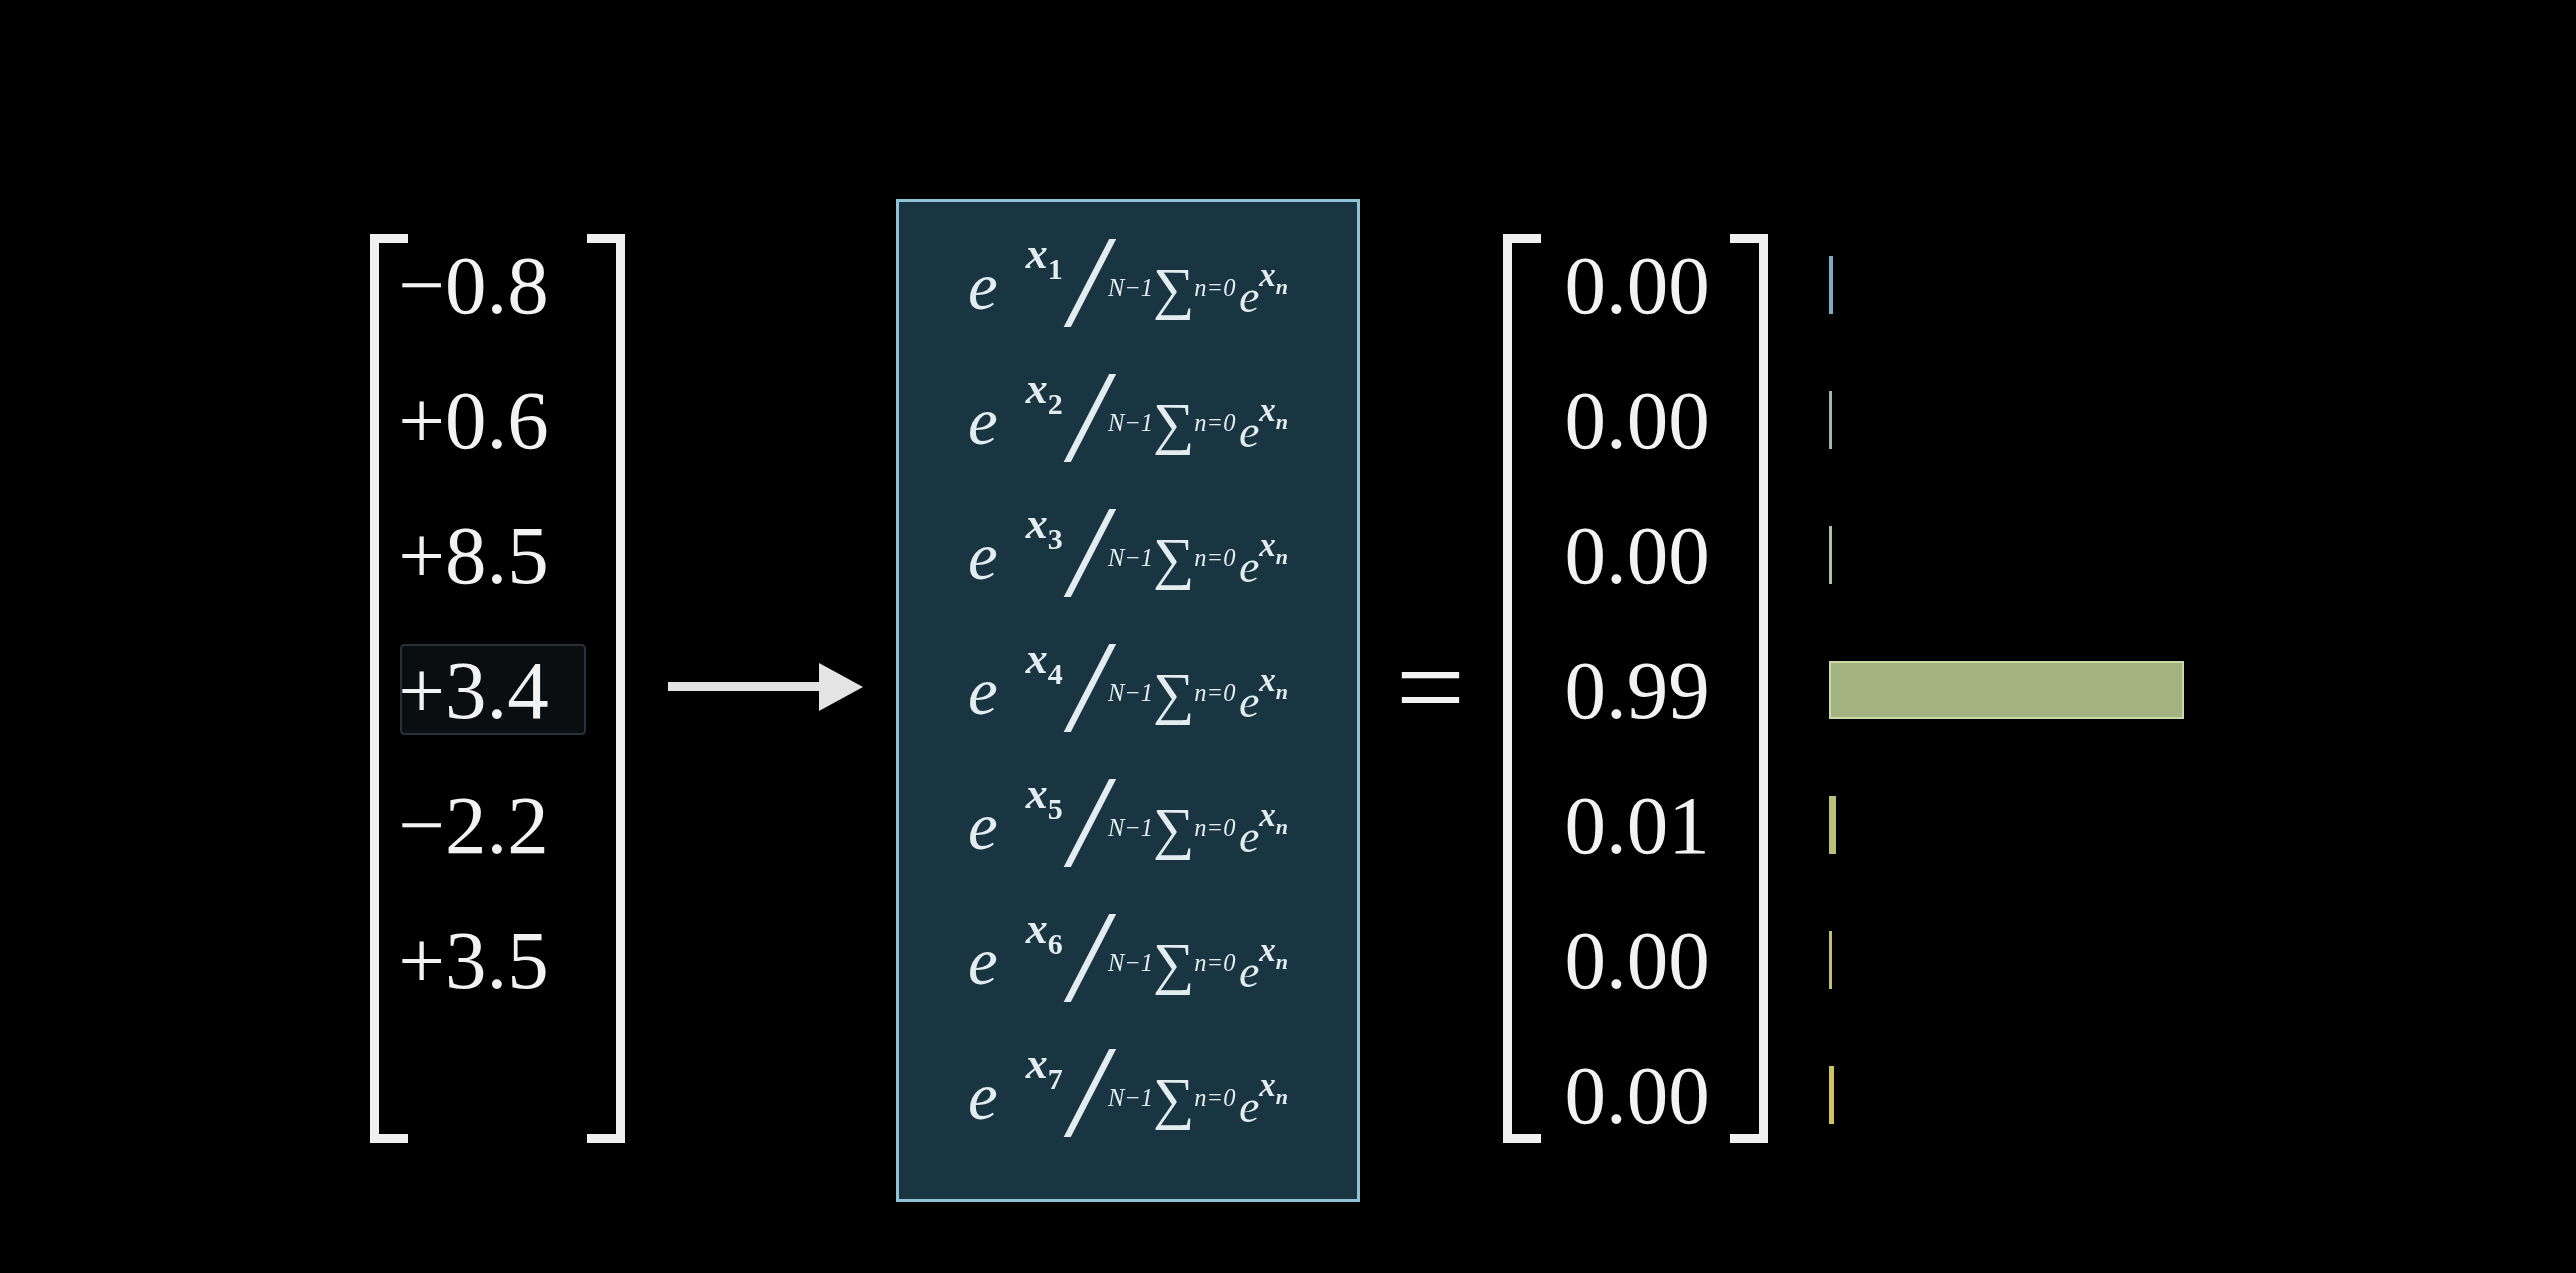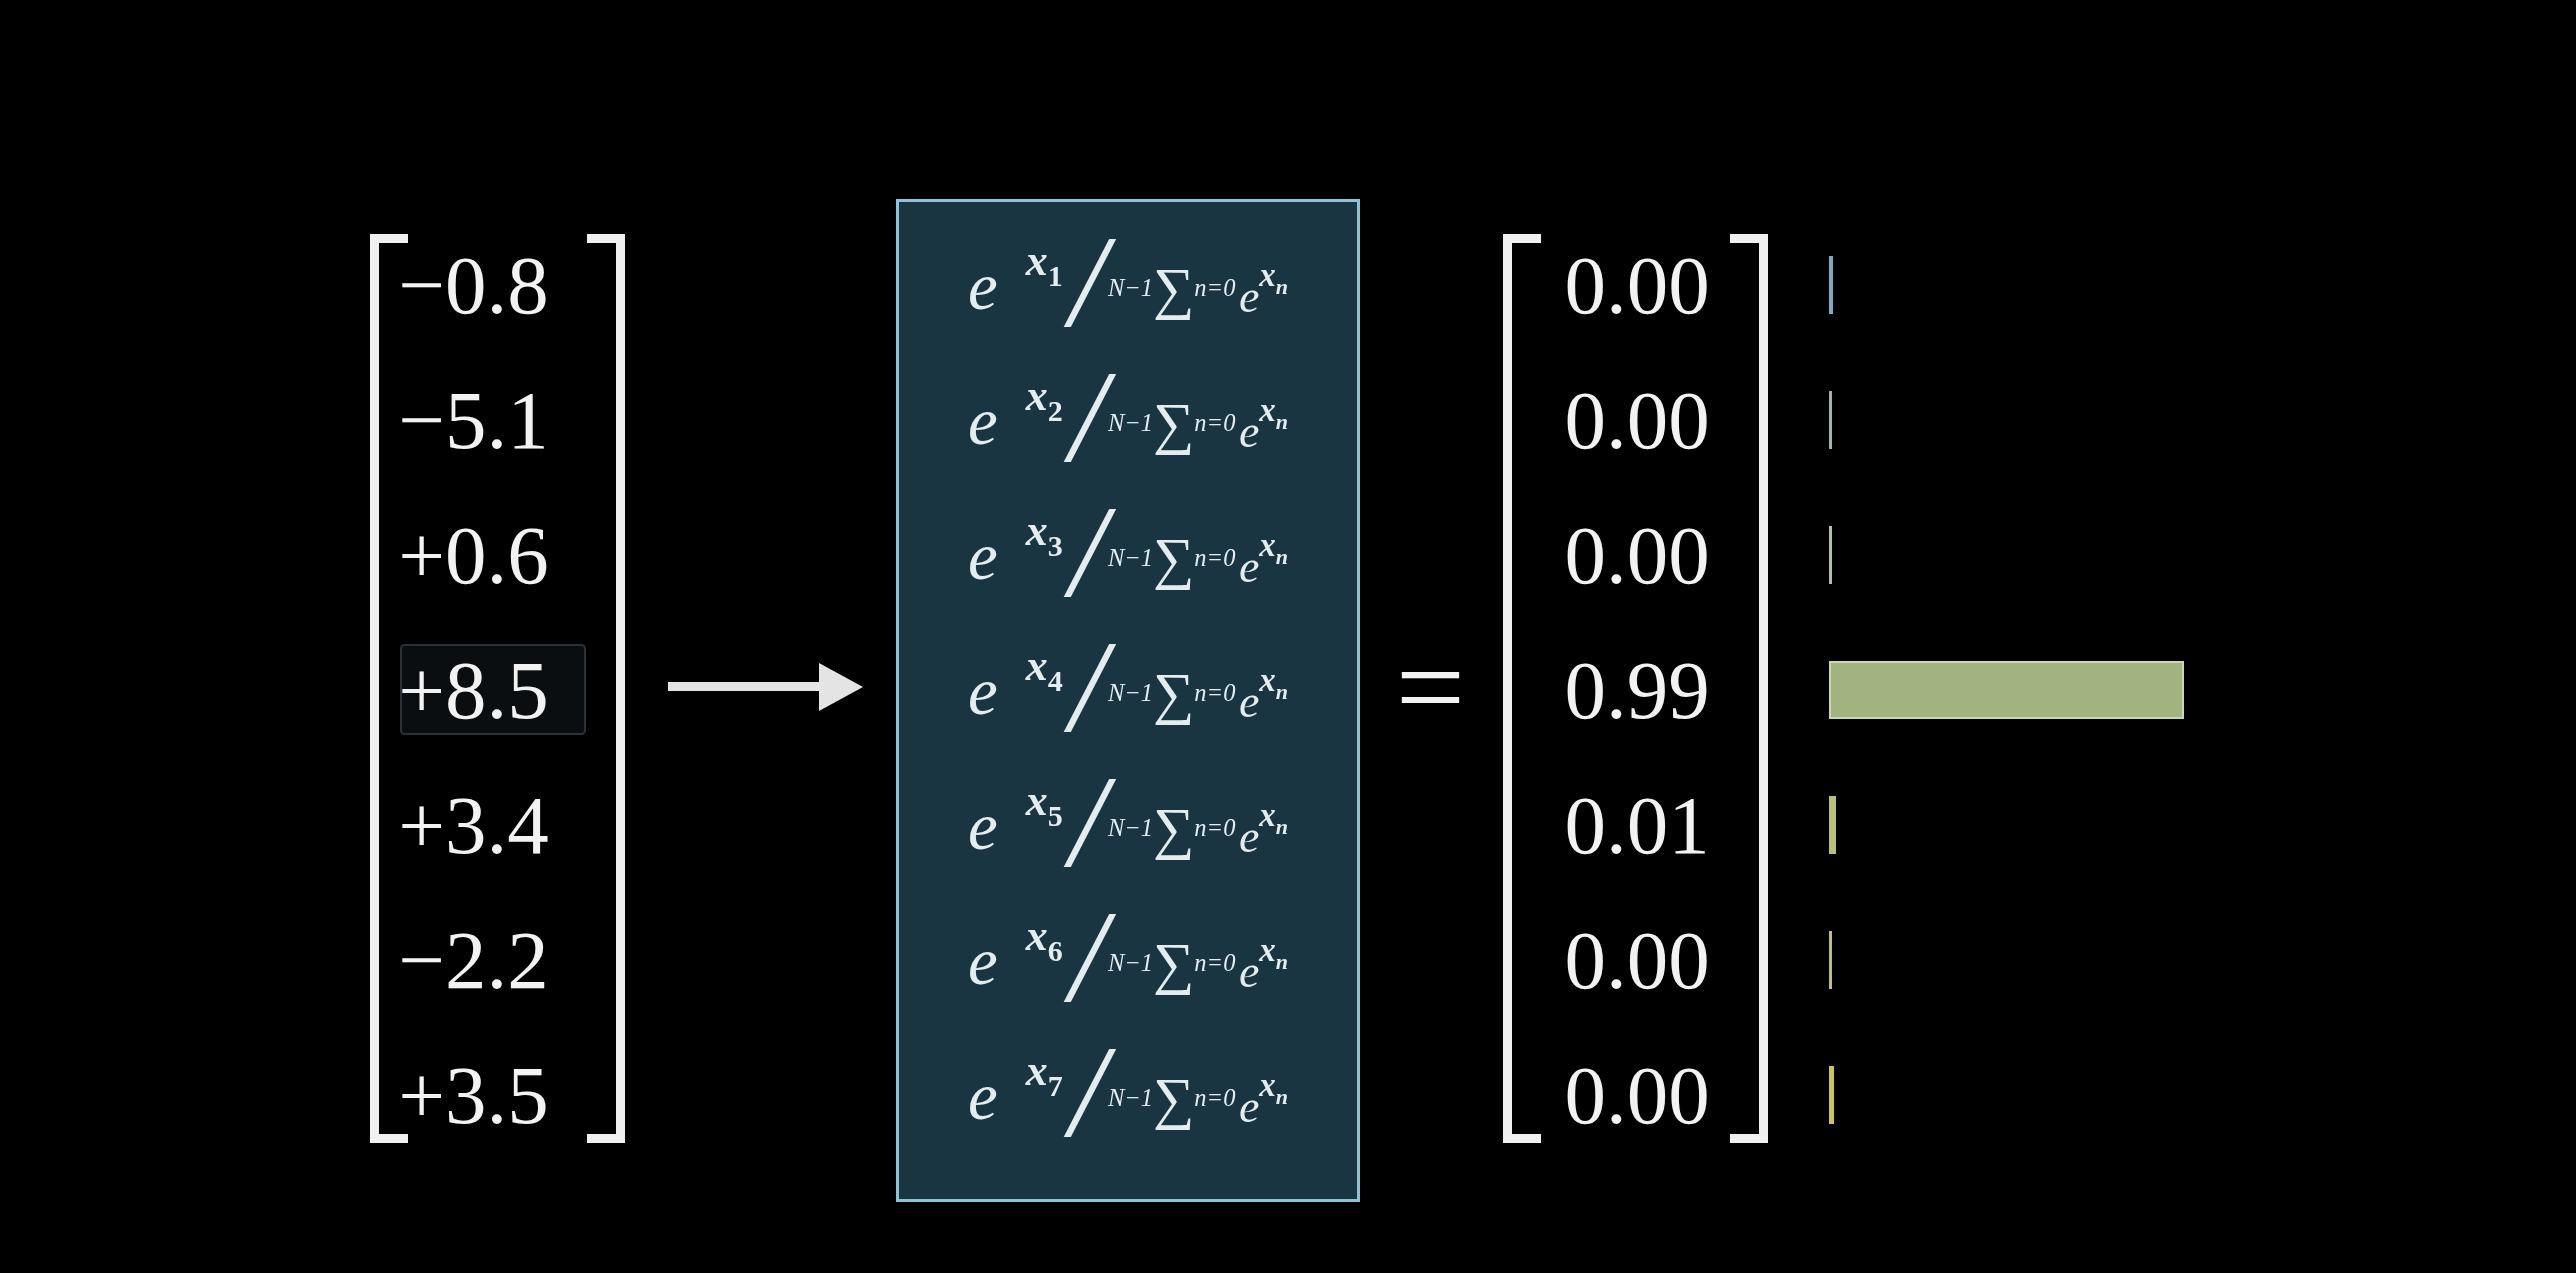--- a/index.html
+++ b/index.html
@@ -41,21 +41,21 @@
                border-left:44px solid var(--arrow,#e4e4e4);
                border-top:24px solid transparent;border-bottom:24px solid transparent;}
 
   
   .sbox{position:absolute;left:896px;top:199px;width:464px;height:1003px;box-sizing:border-box;
         background:var(--box-fill,#183541);border:3.5px solid var(--box-border,#8fc2d4);}
   #formula-rows{left:896px;width:464px;z-index:2;}
   .frow{color:var(--formula-text,#e3ecef);display:flex;align-items:center;justify-content:center;}
   .fnum{display:inline-flex;align-items:flex-start;transform:translateY(-7px);}
   .fe{font-size:67px;font-style:italic;line-height:67px;transform:translateY(8.8px);}
-  .fsup{font-size:44px;font-style:italic;font-weight:700;line-height:62px;transform:translateY(-14px);margin-left:28px;}
+  .fsup{font-size:44px;font-style:italic;font-weight:700;line-height:48px;transform:translateY(-14px);margin-left:28px;}
   .fidx{display:inline-block;font-size:30px;font-style:normal;font-weight:700;transform:translateY(10.5px);}
   .fslash{font-size:131px;font-style:italic;line-height:114px;transform:translateY(-3.5px);margin:0 1.8px 0 7px;}
   .fsum{display:flex;align-items:center;transform:translateY(3.5px);}
   .flim{font-size:24.5px;font-style:italic;line-height:24.5px;}
   .fsig{font-size:58px;line-height:54px;font-style:normal;}
   .fden{display:inline-flex;align-items:flex-start;transform:translateY(5.3px);margin-left:3.5px;}
   .fde{font-size:46px;font-style:italic;line-height:46px;transform:translateY(7px);}
   .fdsup{font-size:33px;font-style:italic;font-weight:700;line-height:33px;transform:translateY(-8.8px);}
   .fdsub{display:inline-block;font-size:22px;font-weight:700;transform:translateY(8px);}
 
@@ -72,21 +72,20 @@
 <body>
 
 <div class="canvas">
 
 
   <div class="bracket bl" id="in-bl"></div>
   <div class="bracket br" id="in-br"></div>
   <div class="highlight" id="highlight-box" style="top: 644px;"></div>
   <div class="col" id="input-values">
       <div class="cell num-cell">−0.8</div>
-      <div class="cell num-cell">−5.1</div>
       <div class="cell num-cell">+0.6</div>
       <div class="cell num-cell">+8.5</div>
       <div class="cell num-cell">+3.4</div>
       <div class="cell num-cell">−2.2</div>
       <div class="cell num-cell">+3.5</div>
     </div>
 
   <div class="arrow">
     <div class="shaft"></div>
     <div class="head"></div>

